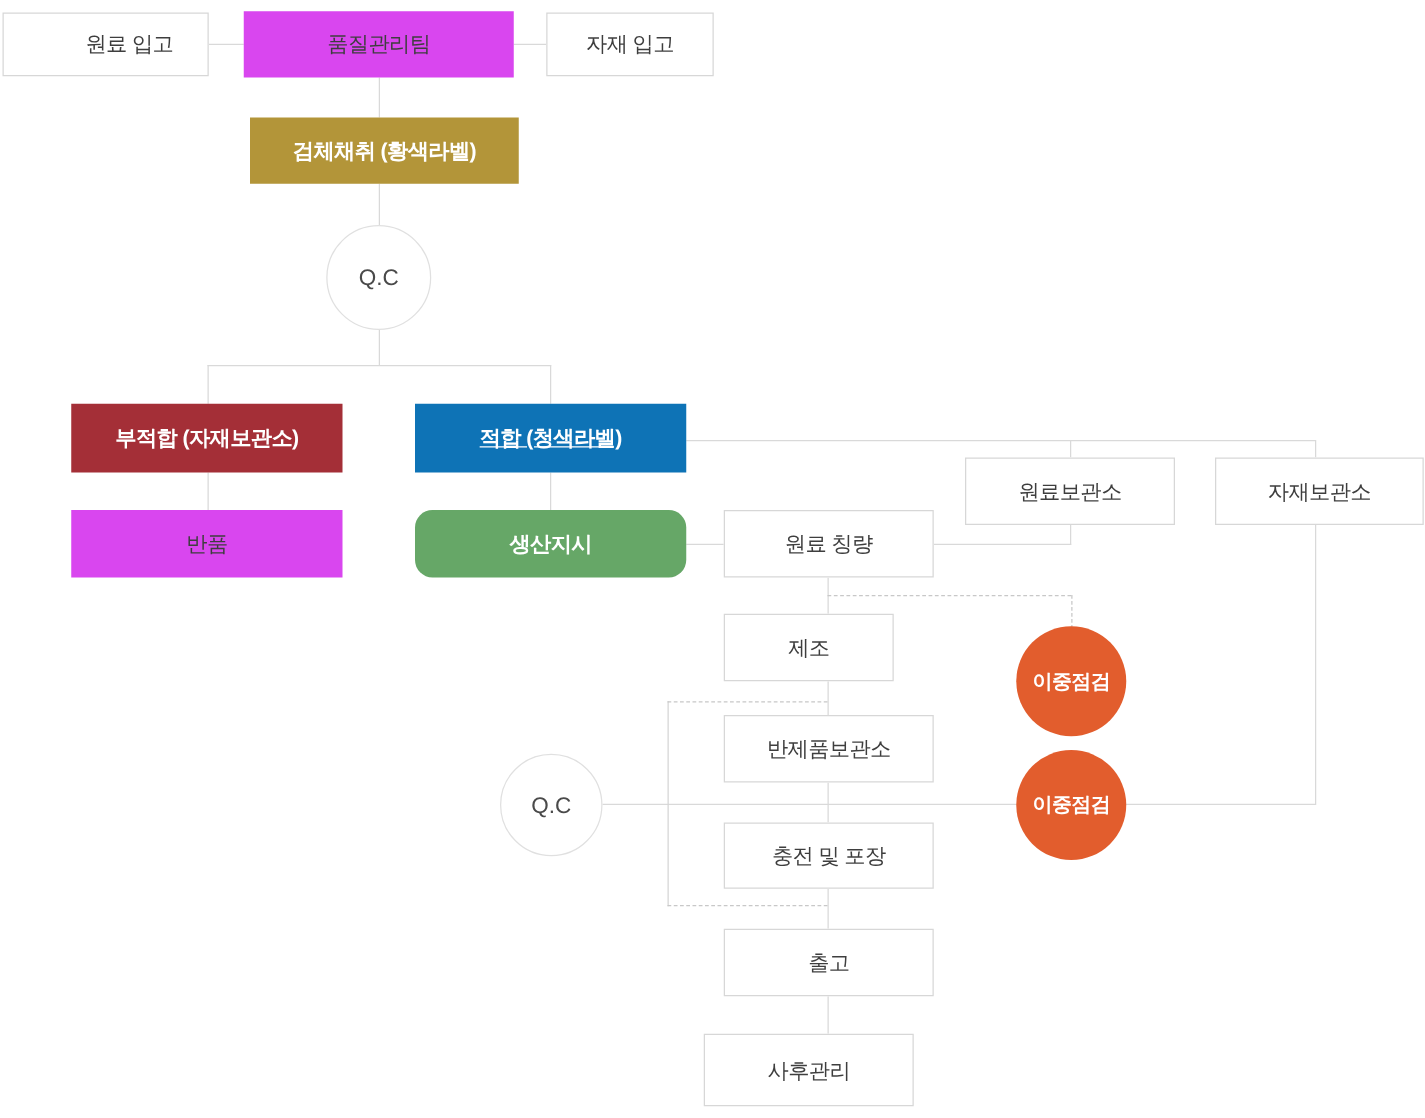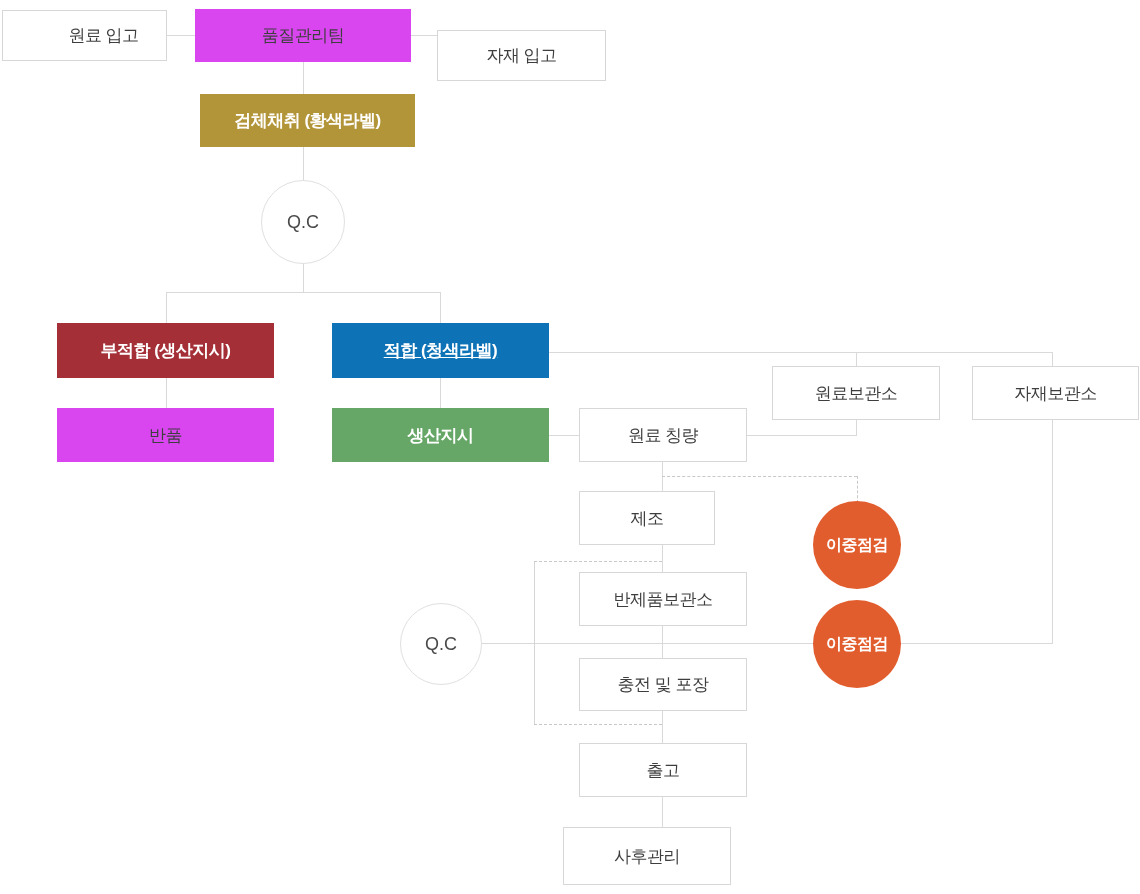--- a/index.html
+++ b/index.html
@@ -101,45 +101,45 @@
   <div class="dash-h" style="left:534px; top:724px; width:128px;"></div>
 
   <div class="node" style="left:2px; top:10px; width:165px; height:51px;padding-left:38px;">
     <span>원료 입고</span>
   </div>
 
   <div class="node gray" style="left:195px; top:9px; width:216px; height:53px;">
     <span>품질관리팀</span>
   </div>
 
-  <div class="node" style="left:437px; top:10px; width:169px; height:51px;margin-top:20px;">
+  <div class="node" style="left:437px; top:10px; width:134px; height:51px;">
     <span>자재 입고</span>
   </div>
 
   <div class="node filled" style="left: 200px; top: 94px; width: 215px; height: 53px; background: rgb(179, 149, 57);">
     <span>검체채취 (황색라벨)</span>
   </div>
 
   <div class="circle" style="left:261px; top:180px; width:84px; height:84px;">
     <span>Q.C</span>
   </div>
 
   <div class="node filled" style="left: 57px; top: 323px; width: 217px; height: 55px; background: rgb(164, 47, 55);">
-    <span>부적합 (생산지시)</span>
+    <span>부적합 (자재보관소)</span>
   </div>
 
   <div class="node filled" style="left: 332px; top: 323px; width: 217px; height: 55px; background: rgb(14, 115, 182); text-decoration: underline;">
     <span>적합 (청색라벨)</span>
   </div>
 
   <div class="node gray" style="left:57px; top:408px; width:217px; height:54px;">
     <span>반품</span>
   </div>
 
-  <div class="node filled" style="left: 332px; top: 408px; width: 217px; height: 54px; background: rgb(102, 167, 103);">
+  <div class="node filled" style="left: 332px; top: 408px; width: 217px; height: 54px; background: rgb(102, 167, 103); border-radius: 14px;">
     <span>생산지시</span>
   </div>
 
   <div class="node" style="left:772px; top:366px; width:168px; height:54px;">
     <span>원료보관소</span>
   </div>
 
   <div class="node" style="left:972px; top:366px; width:167px; height:54px;">
     <span>자재보관소</span>
   </div>

